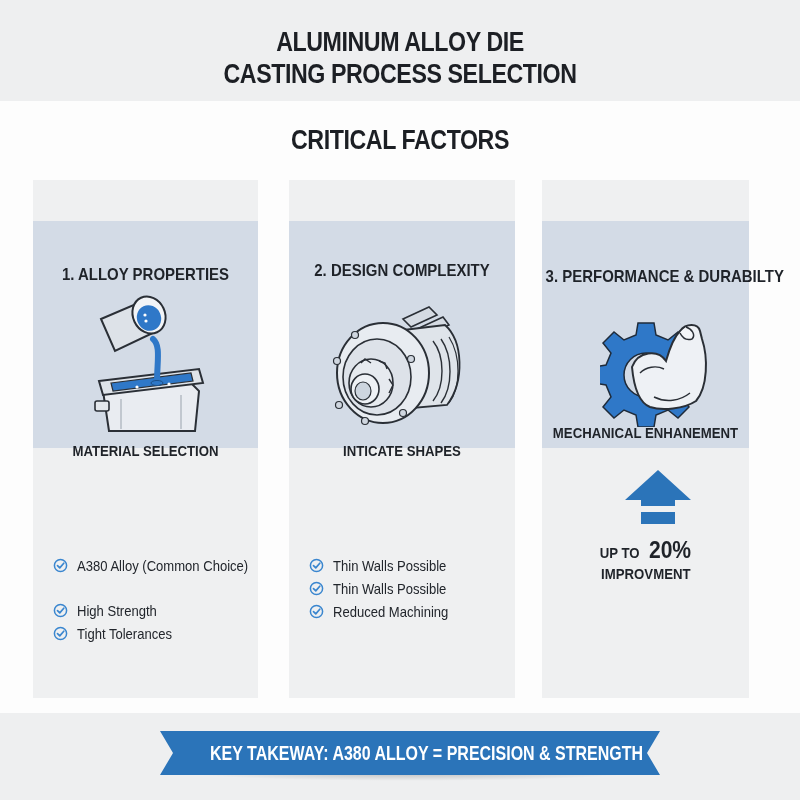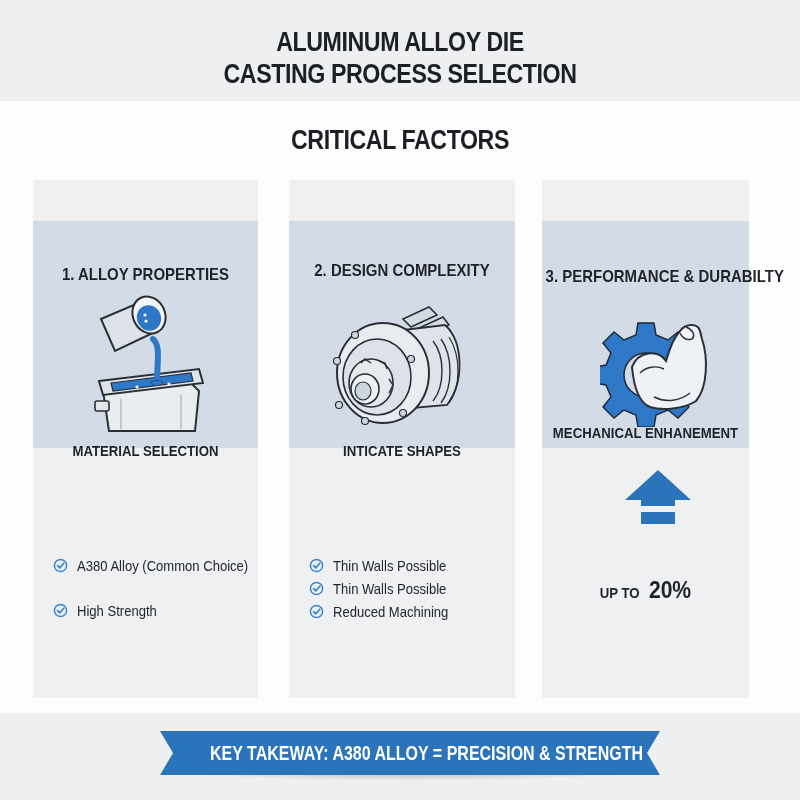--- a/index.html
+++ b/index.html
@@ -50,21 +50,21 @@
     }
     .check-item .txt { display: inline-block; transform: scaleX(0.9); transform-origin: left center; }
     .check-icon { width: 15px; height: 15px; margin-right: 9px; flex: 0 0 15px; }
 
     #panel1 { left: 33px; width: 225px; }
     #panel2 { left: 289px; width: 226px; }
     #panel3 { left: 542px; width: 207px; }
 
     .improve {
       position: absolute; left: 0; width: 100%; text-align: center; font-weight: bold;
-      color: #1f2329; white-space: nowrap; margin-top: 40px;
+      color: #1f2329; white-space: nowrap;
     }
     .improve .small { font-size: 15px; display: inline-block; transform: scaleX(0.88); }
     .improve .big { font-size: 24px; display: inline-block; transform: scaleX(0.88); }
 
     .footer-band {
       position: absolute; left: 0; top: 713px; width: 800px; height: 87px;
       background: #eeeff0;
     }
     .ribbon-wrap { position: absolute; left: 160px; top: 731px; width: 500px; height: 46px; }
     .ribbon-shadow {
@@ -128,20 +128,27 @@
     </li>
   </ul>
   <ul class="check-list" style="top:419px;">
     <li class="check-item">
       <svg class="check-icon" viewBox="0 0 16 16">
           <circle cx="8" cy="8" r="6.5" fill="none" stroke="#3a86cf" stroke-width="1.6"></circle>
           <path d="M4.8 8.2 L7.2 10.5 L11.5 5.6" fill="none" stroke="#3a86cf" stroke-width="1.8" stroke-linecap="round" stroke-linejoin="round"></path>
         </svg>
       <span class="txt">High Strength</span>
     </li>
+    <li class="check-item">
+      <svg class="check-icon" viewBox="0 0 16 16">
+          <circle cx="8" cy="8" r="6.5" fill="none" stroke="#3a86cf" stroke-width="1.6"></circle>
+          <path d="M4.8 8.2 L7.2 10.5 L11.5 5.6" fill="none" stroke="#3a86cf" stroke-width="1.8" stroke-linecap="round" stroke-linejoin="round"></path>
+        </svg>
+      <span class="txt">Tight Tolerances</span>
+    </li>
   </ul>
 </div>
 
 <div class="panel" id="panel2">
   <div class="panel-top">
     <div class="panel-heading" style="top:40px;">2. DESIGN COMPLEXITY</div>
     <svg class="panel-icon" style="left:36px; top:80px;" width="150" height="130" viewBox="0 0 150 130">
 
       <path d="M78 18 L104 6 L112 14 L86 26 Z" fill="#d5dbe3" stroke="#2a2f36" stroke-width="1.6"></path>
       <path d="M92 28 L118 16 L124 24 L98 36 Z" fill="#d5dbe3" stroke="#2a2f36" stroke-width="1.6"></path>
@@ -210,20 +217,23 @@
   </div>
   <div class="sub-heading" style="top:244px;">MECHANICAL ENHANEMENT</div>
   <svg class="panel-icon" style="left:83px; top:290px;" width="66" height="58" viewBox="0 0 66 58">
     <path d="M33 0 L66 30 L50 30 L50 36 L16 36 L16 30 L0 30 Z" fill="#2b74b9"></path>
     <rect x="16" y="42" width="34" height="12" fill="#2b74b9"></rect>
   </svg>
   <div class="improve" style="top:356px;">
     <span class="small">UP TO</span>
     <span class="big">20%</span>
   </div>
+  <div class="improve" style="top:385px;">
+    <span class="small">IMPROVMENT</span>
+  </div>
 </div>
 
 <div class="footer-band"></div>
 <div class="ribbon-wrap">
   <div class="ribbon-shadow"></div>
   <div class="ribbon"></div>
   <div class="ribbon-text">KEY TAKEWAY: A380 ALLOY = PRECISION &amp; STRENGTH</div>
 </div>
 
 </body></html>

